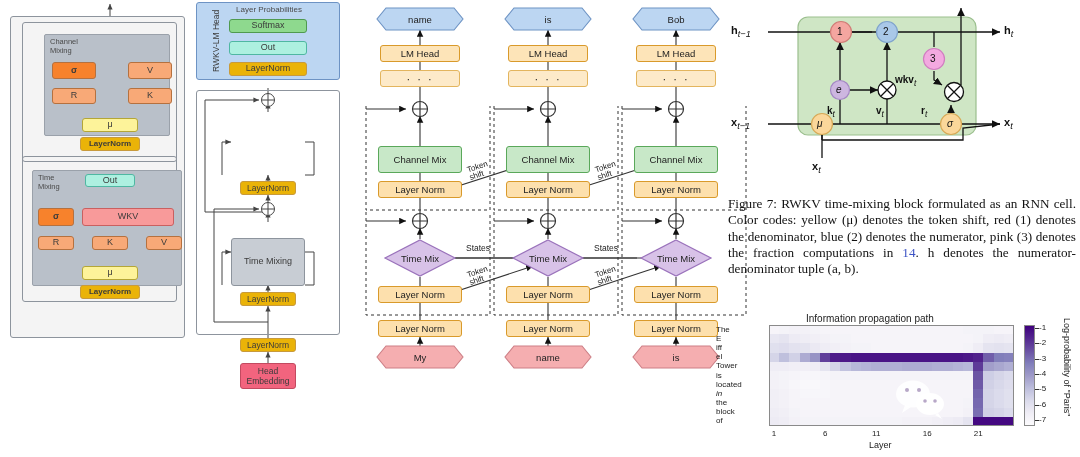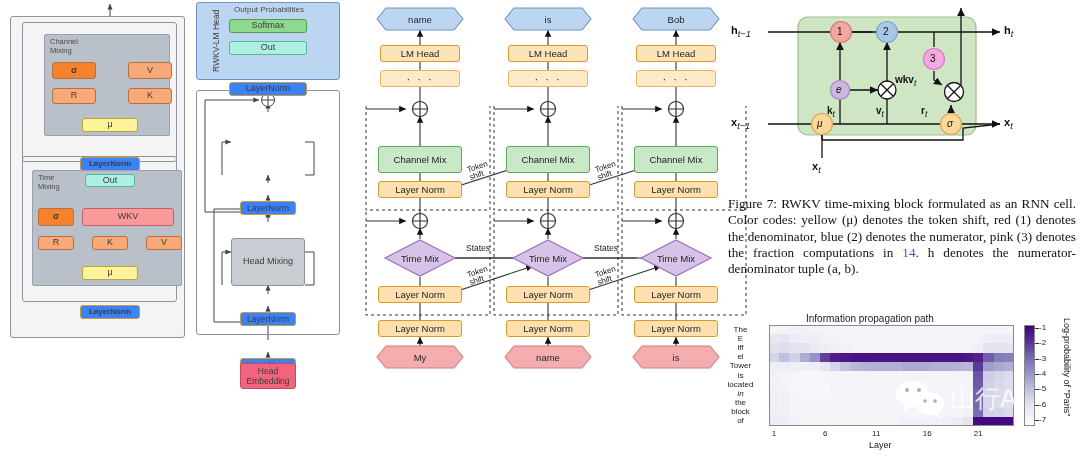--- a/index.html
+++ b/index.html
@@ -21,21 +21,21 @@
     border:1px solid #7a6a45;
     border-radius:3px;
     font-size:9px;
     color:#3b3b3b;
     line-height:1.05;
     white-space:nowrap;
   }
   .orange   { background:#f8a977; border-color:#b5713f; }
   .orange-d { background:#f7822c; border-color:#b5713f; font-weight:bold; }
   .yellow   { background:#fdf39a; border-color:#b4a637; }
-  .lnorm    { background:#3b82f6; border-color:#c89a3c;margin-top:20px; }
+  .lnorm    { background:#eab308; border-color:#c89a3c; }
   .teal     { background:#adf0e0; border-color:#4fb7a2; }
   .red      { background:#f89a9a; border-color:#c96060; }
   .pinkbox  { background:#f2647e; border-color:#c24a60; color:#3b3b3b; }
   .green    { background:#8ed98e; border-color:#4f9a4f; }
   .graybox  { background:#c8cdd4; border-color:#8d949d; }
   .grayarea { background:#b9c0c9; border:1px solid #9aa1aa; border-radius:2px; position:absolute; }
   .panel    { position:absolute; border:1px solid #8d949d; border-radius:3px; background:transparent; }
   .lightpanel { background:#f4f4f4; }
 
   .blue-head { background:#bcd6f2; border:1px solid #6d93c4; border-radius:3px; position:absolute; }
@@ -75,21 +75,21 @@
     line-height:1.24;
     text-align:justify;
   }
   .cap-link { color:#3b52c4; }
 
   
   .hm-title { position:absolute; font-size:10px; color:#222; white-space:nowrap; }
   .hm-grid  { position:absolute; display:grid; }
   .hm-cell  { width:100%; height:100%; }
   .hm-frame { position:absolute; border:1px solid #8a8a8a; }
-  .hm-ylabel{ position:absolute; font-size:8px; color:#222; text-align:center; white-space:nowrap; }
+  .hm-ylabel{ position:absolute; font-size:8px; color:#222; text-align:left; white-space:nowrap; }
   .hm-xlabel{ position:absolute; font-size:8px; color:#222; text-align:center; white-space:nowrap; }
   .hm-axis-title { position:absolute; font-size:9px; color:#222;text-align:right; }
   .cbar { position:absolute; border:1px solid #8a8a8a; }
   .cbar-tick { position:absolute; font-size:8px; color:#222; white-space:nowrap; }
   .cbar-title{ position:absolute; font-size:9px; color:#222; white-space:nowrap;
                transform:rotate(90deg); transform-origin:0 0; }
 
   
   .wm { position:absolute; pointer-events:none; }
   .wm-text { position:absolute; font-size:25px; color:rgba(255,255,255,0.78);
@@ -381,28 +381,28 @@
   <div class="box orange" style="left:38px;top:236px;width:36px;height:14px;">R</div>
   <div class="box orange" style="left:92px;top:236px;width:36px;height:14px;">K</div>
   <div class="box orange" style="left:146px;top:236px;width:36px;height:14px;">V</div>
   <div class="box yellow" style="left:82px;top:266px;width:56px;height:14px;">μ</div>
   <div class="box lnorm" style="left:80px;top:285px;width:60px;height:14px;font-weight:bold;font-size:8px;">LayerNorm</div>
 
   <div class="panel" style="left:196px;top:90px;width:144px;height:245px;"></div>
   <div class="panel" style="left:205px;top:96px;width:126px;height:232px;border:none;"></div>
 
   <div class="blue-head" style="left:196px;top:2px;width:144px;height:78px;"></div>
-  <div class="lbl" style="left:214px;top:5px;width:110px;text-align:center;font-size:8px;">Output Probabilities</div>
+  <div class="lbl" style="left:214px;top:5px;width:110px;text-align:center;font-size:8px;">Layer Probabilities</div>
   <div class="vlbl" style="left:211px;top:72px;transform:rotate(-90deg);font-size:8.5px;">RWKV-LM Head</div>
   <div class="box green" style="left:229px;top:19px;width:78px;height:14px;font-size:9px;">Softmax</div>
   <div class="box teal" style="left:229px;top:41px;width:78px;height:14px;font-size:9px;">Out</div>
   <div class="box lnorm" style="left:229px;top:62px;width:78px;height:14px;font-size:9px;">LayerNorm</div>
 
   <div class="box lnorm" style="left:240px;top:181px;width:56px;height:14px;font-size:8.5px;">LayerNorm</div>
-  <div class="box graybox" style="left:231px;top:238px;width:74px;height:48px;font-size:9px;">Head Mixing</div>
+  <div class="box graybox" style="left:231px;top:238px;width:74px;height:48px;font-size:9px;">Time Mixing</div>
   <div class="box lnorm" style="left:240px;top:292px;width:56px;height:14px;font-size:8.5px;">LayerNorm</div>
   <div class="box lnorm" style="left:240px;top:338px;width:56px;height:14px;font-size:8.5px;">LayerNorm</div>
   <div class="box pinkbox" style="left:240px;top:363px;width:56px;height:26px;font-size:8.5px;line-height:1.2;flex-direction:column;">
     <span>Head</span>
     <span>Embedding</span>
   </div>
 
 
   <div class="hexbox" style="left:377px;top:8px;width:86px;height:22px;">name</div>
   <div class="mbox m-lmhead" style="left:380px;top:45px;width:80px;height:17px;">LM Head</div>
@@ -793,15 +793,14 @@
       <ellipse cx="19" cy="16" rx="17" ry="13.5" fill="rgba(255,255,255,0.88)"></ellipse>
       <path d="M11,27 L8,35 L17,29 z" fill="rgba(255,255,255,0.88)"></path>
       <ellipse cx="36" cy="26" rx="14" ry="11" fill="rgba(255,255,255,0.95)"></ellipse>
       <path d="M44,35 L48,41 L41,37 z" fill="rgba(255,255,255,0.95)"></path>
       <circle cx="13" cy="12" r="2" fill="#b8a8c8"></circle>
       <circle cx="25" cy="12" r="2" fill="#b8a8c8"></circle>
       <circle cx="31" cy="23" r="1.8" fill="#b8a8c8"></circle>
       <circle cx="41" cy="23" r="1.8" fill="#b8a8c8"></circle>
     </svg>
   </div>
-  <div class="wm-text" style="left:950px;top:382px;">山行AI</div>
 
 </div>
 
 </body></html>

